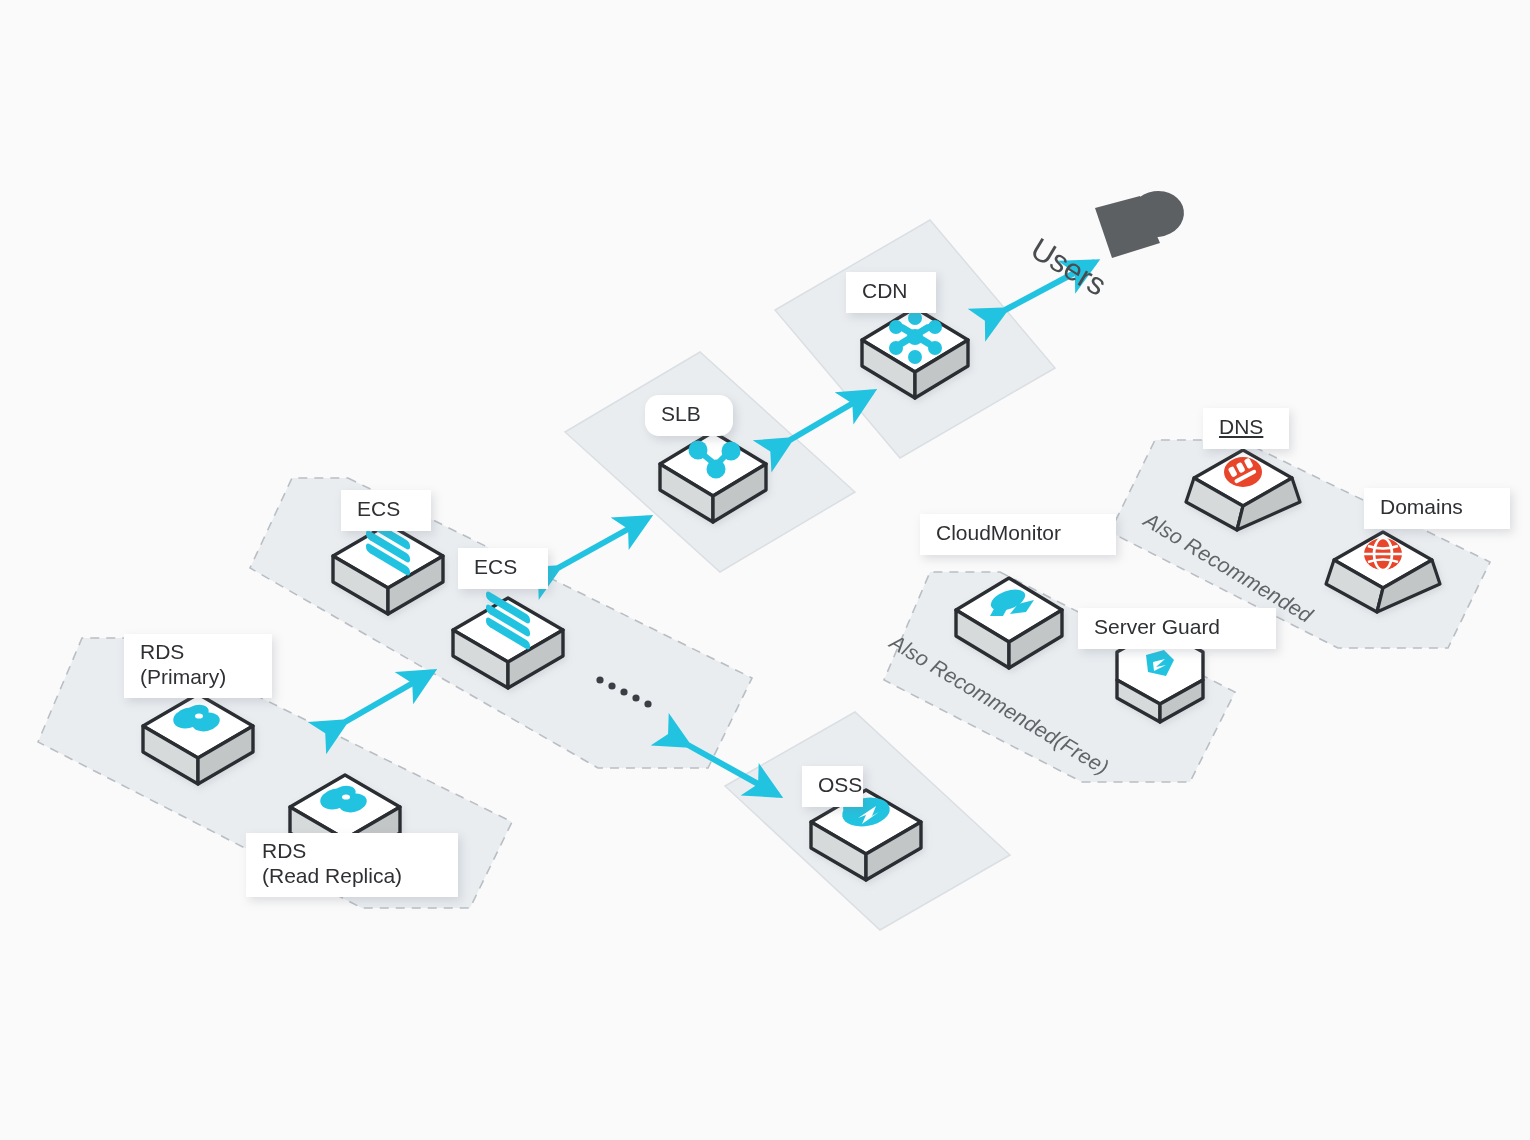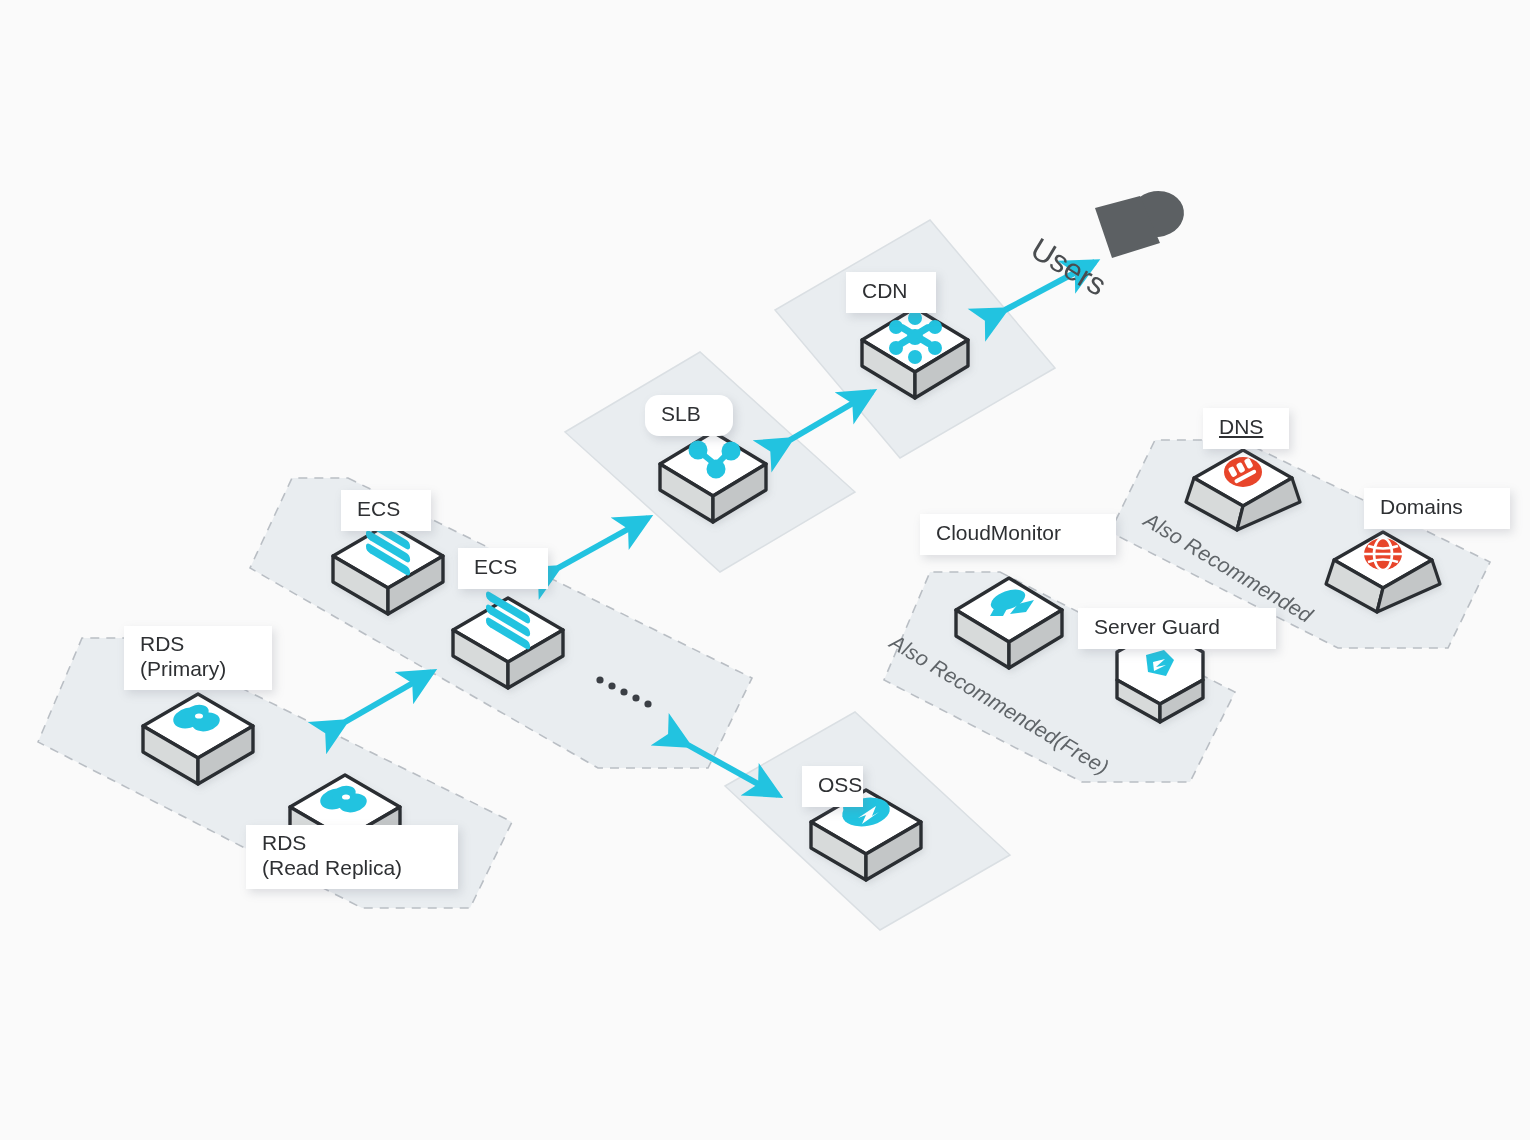--- a/index.html
+++ b/index.html
@@ -18,21 +18,21 @@
     background:#ffffff;
     color:#2e3033;
     font-size:21px;
     line-height:1.18;
     text-align:left;
     padding:7px 16px 9px 16px;
     white-space:pre;
     box-shadow:3px 4px 9px rgba(120,125,135,0.22);
     box-sizing:border-box;
   }
-  .label-chip.two-line{padding-top:6px;padding-bottom:8px;}
+  .label-chip.two-line{padding-top:6px;padding-bottom:8px;margin-top:8px;}
   .plat-text{
     position:absolute;
     color:#5f6468;
     font-size:21px;
     font-style:italic;
     white-space:pre;
     transform-origin:0 0;
     letter-spacing:0.2px;
   }
   .users-text{

